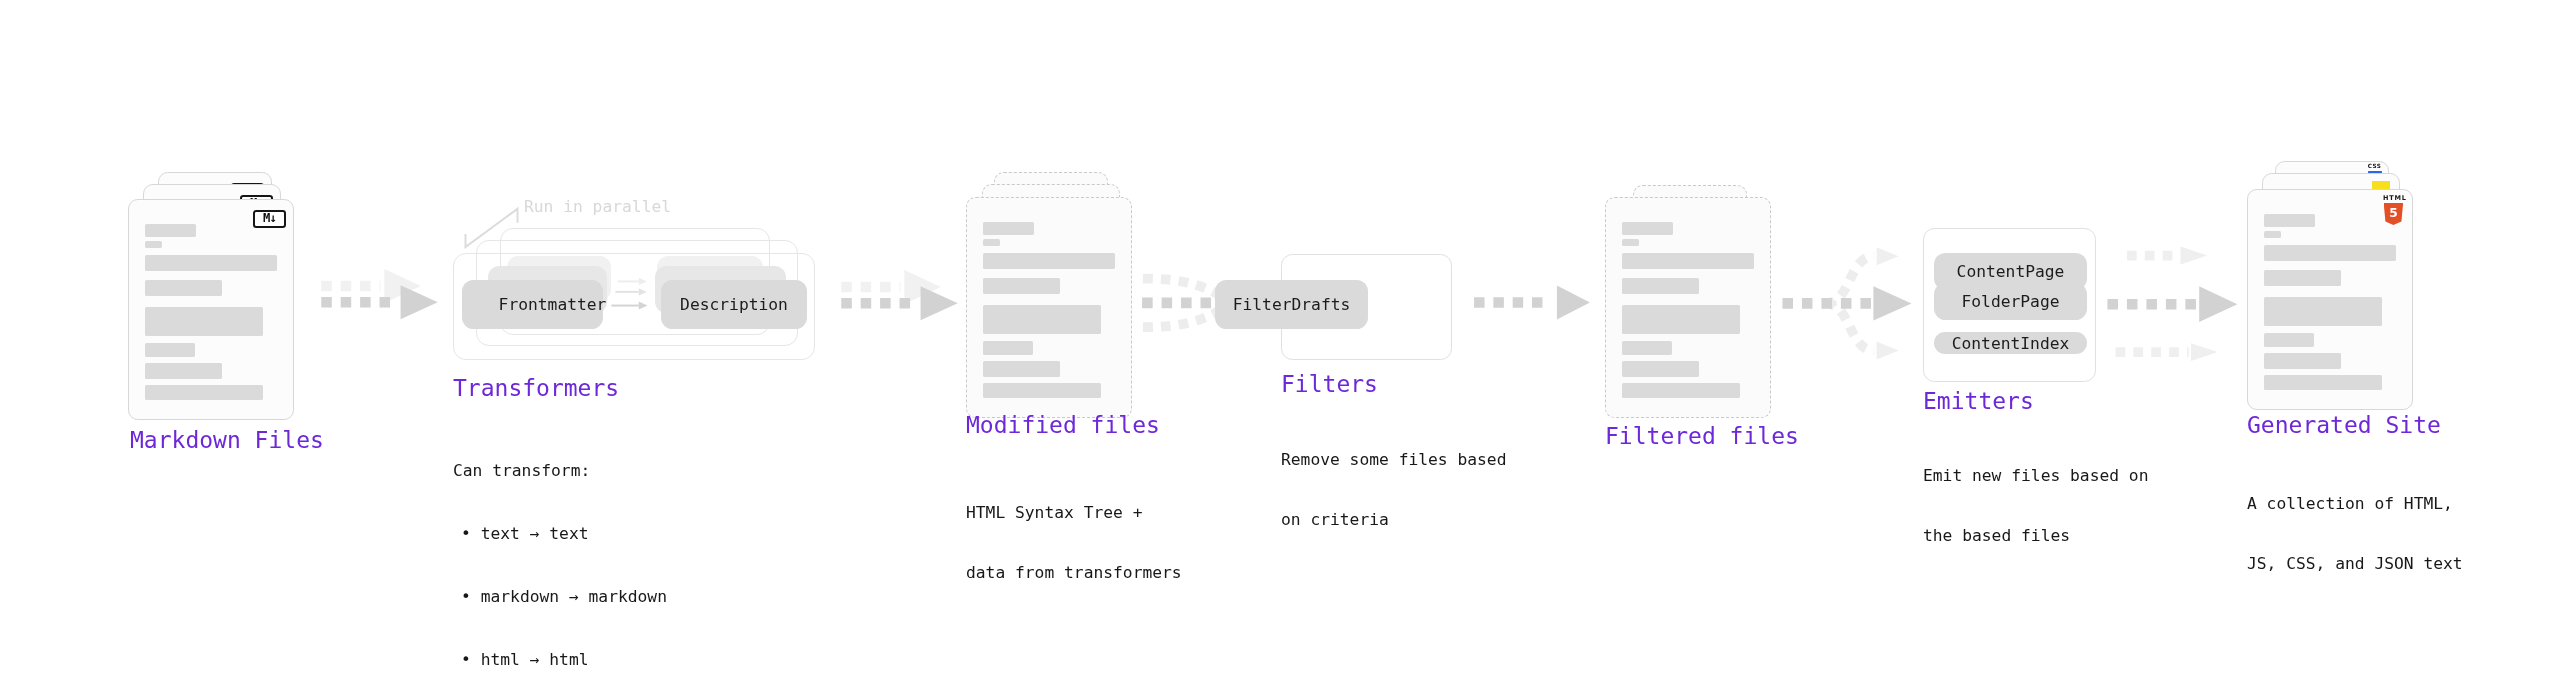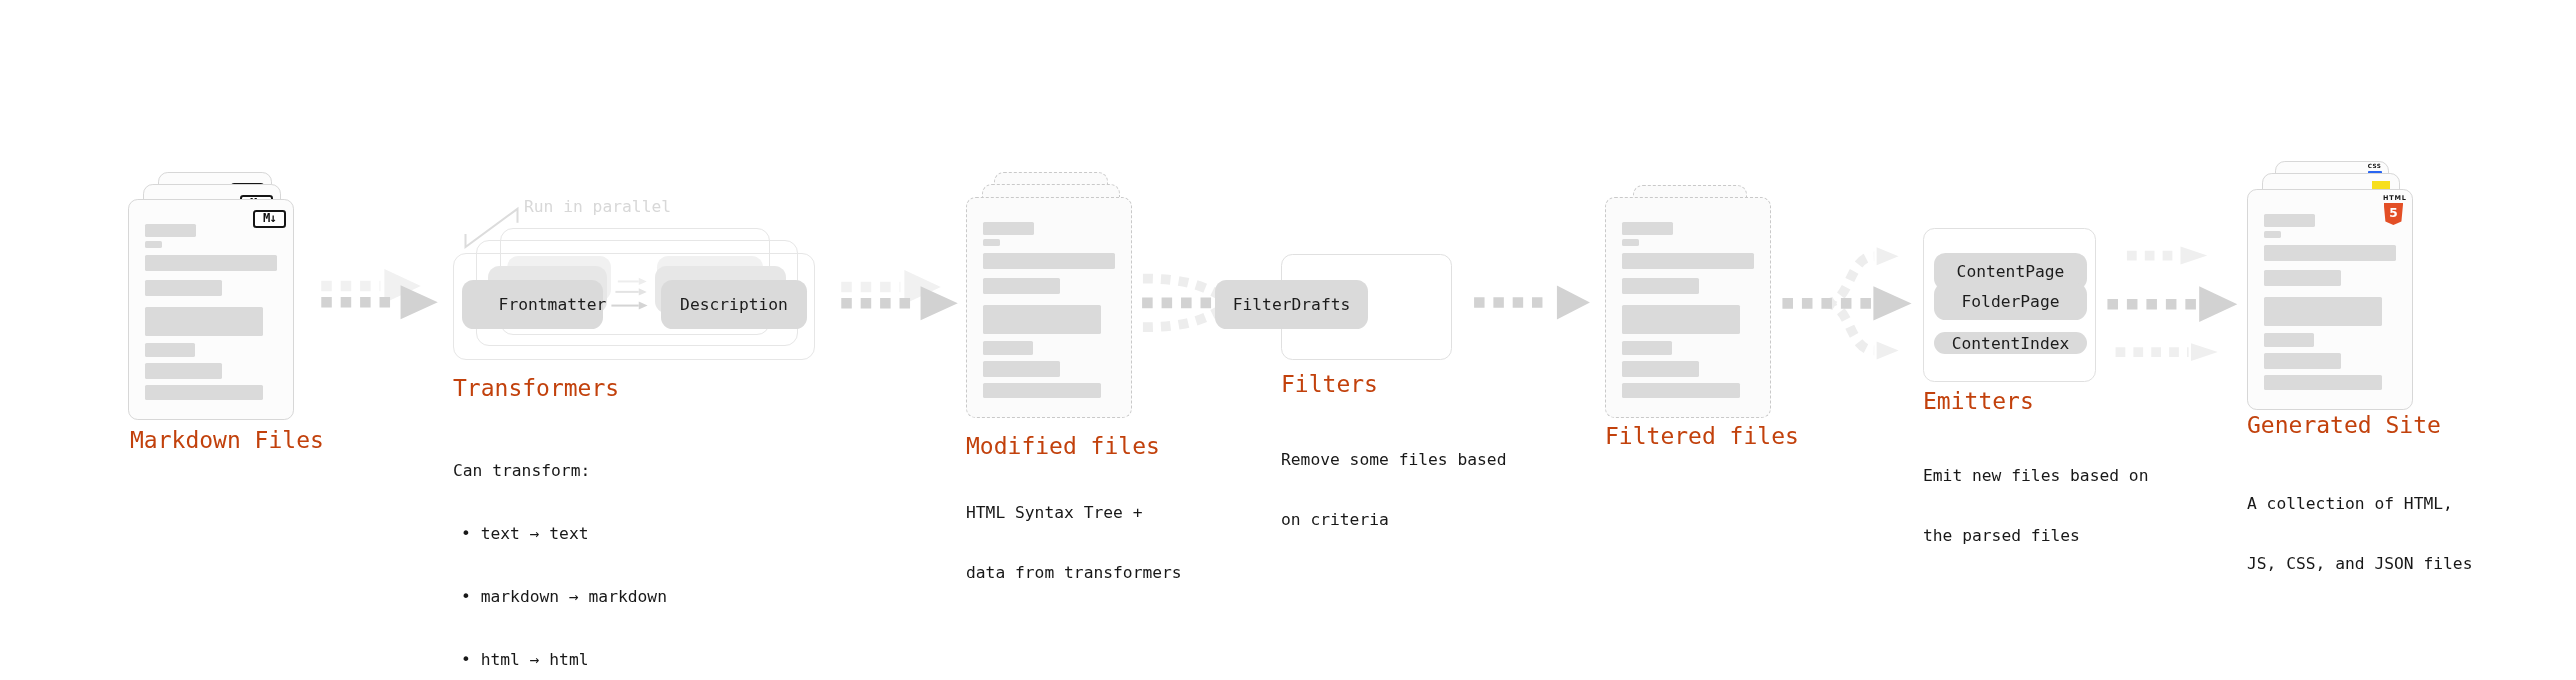--- a/index.html
+++ b/index.html
@@ -12,21 +12,21 @@
   .bars{position:absolute;left:0;top:0;right:0;bottom:0;}
   .bar{position:absolute;left:16.3px;background:#dadada;border-radius:1.6px;}
   .md-logo{position:absolute;top:9.8px;right:7.3px;width:32.5px;height:18px;border:2.4px solid #161616;
            border-radius:3.3px;background:#fff;font-weight:bold;font-size:12.2px;line-height:13px;
            text-align:center;letter-spacing:-0.8px;box-sizing:border-box;color:#111;}
   .outline-box{position:absolute;border:1.6px solid #e6e6e6;border-radius:13px;box-sizing:border-box;background:transparent;}
   .panel{position:absolute;border:1.6px solid #e0e0e0;border-radius:11.4px;box-sizing:border-box;background:#fff;}
   .pill{position:absolute;background:#dadada;border-radius:11.4px;display:flex;align-items:center;
         justify-content:center;font-size:16.3px;color:#1c1c1c;box-sizing:border-box;white-space:pre;}
   .pill.g1{background:#e7e7e7;} .pill.g2{background:#f1f1f1;}
-  .heading{position:absolute;font-size:23px;line-height:26px;white-space:pre;color:#c2410c;}
+  .heading{position:absolute;font-size:23px;line-height:26px;white-space:pre;color:#6d28d9;}
   .caption{position:absolute;font-size:16.3px;line-height:20.3px;white-space:pre;color:#181818;}
   .caption.lh26{line-height:21px;}
   .caption .indent{padding-left:8.1px;}
   .note{position:absolute;font-size:16.3px;line-height:19.5px;color:#d8d8d8;white-space:pre;}
   svg.arrow{position:absolute;overflow:visible;}
   .dashD{stroke:#d2d2d2;stroke-width:13;stroke-dasharray:13 11;fill:none;}
   .dashL{stroke:#f1f1f1;stroke-width:13;stroke-dasharray:13 11;fill:none;}
   .dashL2{stroke:#efefef;stroke-width:12;stroke-dasharray:12 10;fill:none;}
   .dashCurveL{stroke:#ededed;stroke-width:12;stroke-dasharray:12 10;fill:none;}
   .css-badge{position:absolute;top:2.4px;right:6.5px;width:14px;text-align:center;}
@@ -127,21 +127,21 @@
           <div class="bar" style="top: 24.4px; width: 51px; height: 12.2px;"></div>
           <div class="bar" style="top: 41px; width: 17px; height: 6.5px;"></div>
           <div class="bar" style="top: 55px; width: 132px; height: 16.3px;"></div>
           <div class="bar" style="top: 80px; width: 77px; height: 16.3px;"></div>
           <div class="bar" style="top: 107px; width: 118px; height: 29px;"></div>
           <div class="bar" style="top: 143px; width: 50px; height: 14px;"></div>
           <div class="bar" style="top: 163px; width: 77px; height: 16.3px;"></div>
           <div class="bar" style="top: 185px; width: 118px; height: 14.6px;"></div>
         </div>
     </div>
-    <div class="heading" style="left:966px;top:433px;text-align:right;">Modified files</div>
+    <div class="heading" style="left:966px;top:412px;text-align:right;">Modified files</div>
     <div class="caption" style="left:966px;top:462px;">
       <div>HTML Syntax Tree +</div>
       <div>data from transformers</div>
     </div>
   </div>
 
   <svg class="arrow" style="left:1138px;top:268px;" width="138" height="73" viewBox="0 0 170 90">
     <path class="dashCurveL" d="M 6,13 C 58,13 82,22 110,39"></path>
     <path class="dashCurveL" d="M 6,73 C 58,73 82,64 110,47"></path>
     <line class="dashD" x1="5" y1="43" x2="108" y2="43"></line>
@@ -190,21 +190,21 @@
   </svg>
 
   <div>
     <div class="panel" style="left:1923px;top:228px;width:173px;height:154px;"></div>
     <div class="pill" style="left:1934px;top:253px;width:153px;height:37px;">ContentPage</div>
     <div class="pill" style="left:1934px;top:283px;width:153px;height:37px;">FolderPage</div>
     <div class="pill" style="left:1934px;top:332px;width:153px;height:22px;">ContentIndex</div>
     <div class="heading" style="left:1923px;top:388px;">Emitters</div>
     <div class="caption" style="left:1923px;top:425px;">
       <div>Emit new files based on</div>
-      <div>the parsed files</div>
+      <div>the based files</div>
     </div>
   </div>
 
   <svg class="arrow" style="left:2105px;top:240px;" width="138" height="126" viewBox="0 0 170 155">
     <line class="dashL2" x1="27" y1="19" x2="90" y2="19"></line>
     <polygon points="93,8 93,30 126,19" fill="#efefef"></polygon>
     <line class="dashD" x1="3" y1="79" x2="112" y2="79"></line>
     <polygon points="116,57 116,101 163,79" fill="#d2d2d2"></polygon>
     <line class="dashL2" x1="13" y1="138" x2="103" y2="138"></line>
     <polygon points="106,127 106,149 139,138" fill="#efefef"></polygon>
@@ -232,18 +232,18 @@
           <div class="bar" style="top: 80px; width: 77px; height: 16.3px;"></div>
           <div class="bar" style="top: 107px; width: 118px; height: 29px;"></div>
           <div class="bar" style="top: 143px; width: 50px; height: 14px;"></div>
           <div class="bar" style="top: 163px; width: 77px; height: 16.3px;"></div>
           <div class="bar" style="top: 185px; width: 118px; height: 14.6px;"></div>
         </div>
     </div>
     <div class="heading" style="left:2247px;top:412px;">Generated Site</div>
     <div class="caption" style="left:2247px;top:453px;">
       <div>A collection of HTML,</div>
-      <div>JS, CSS, and JSON files</div>
+      <div>JS, CSS, and JSON text</div>
     </div>
   </div>
 
 </div>
 
 
 </body></html>

